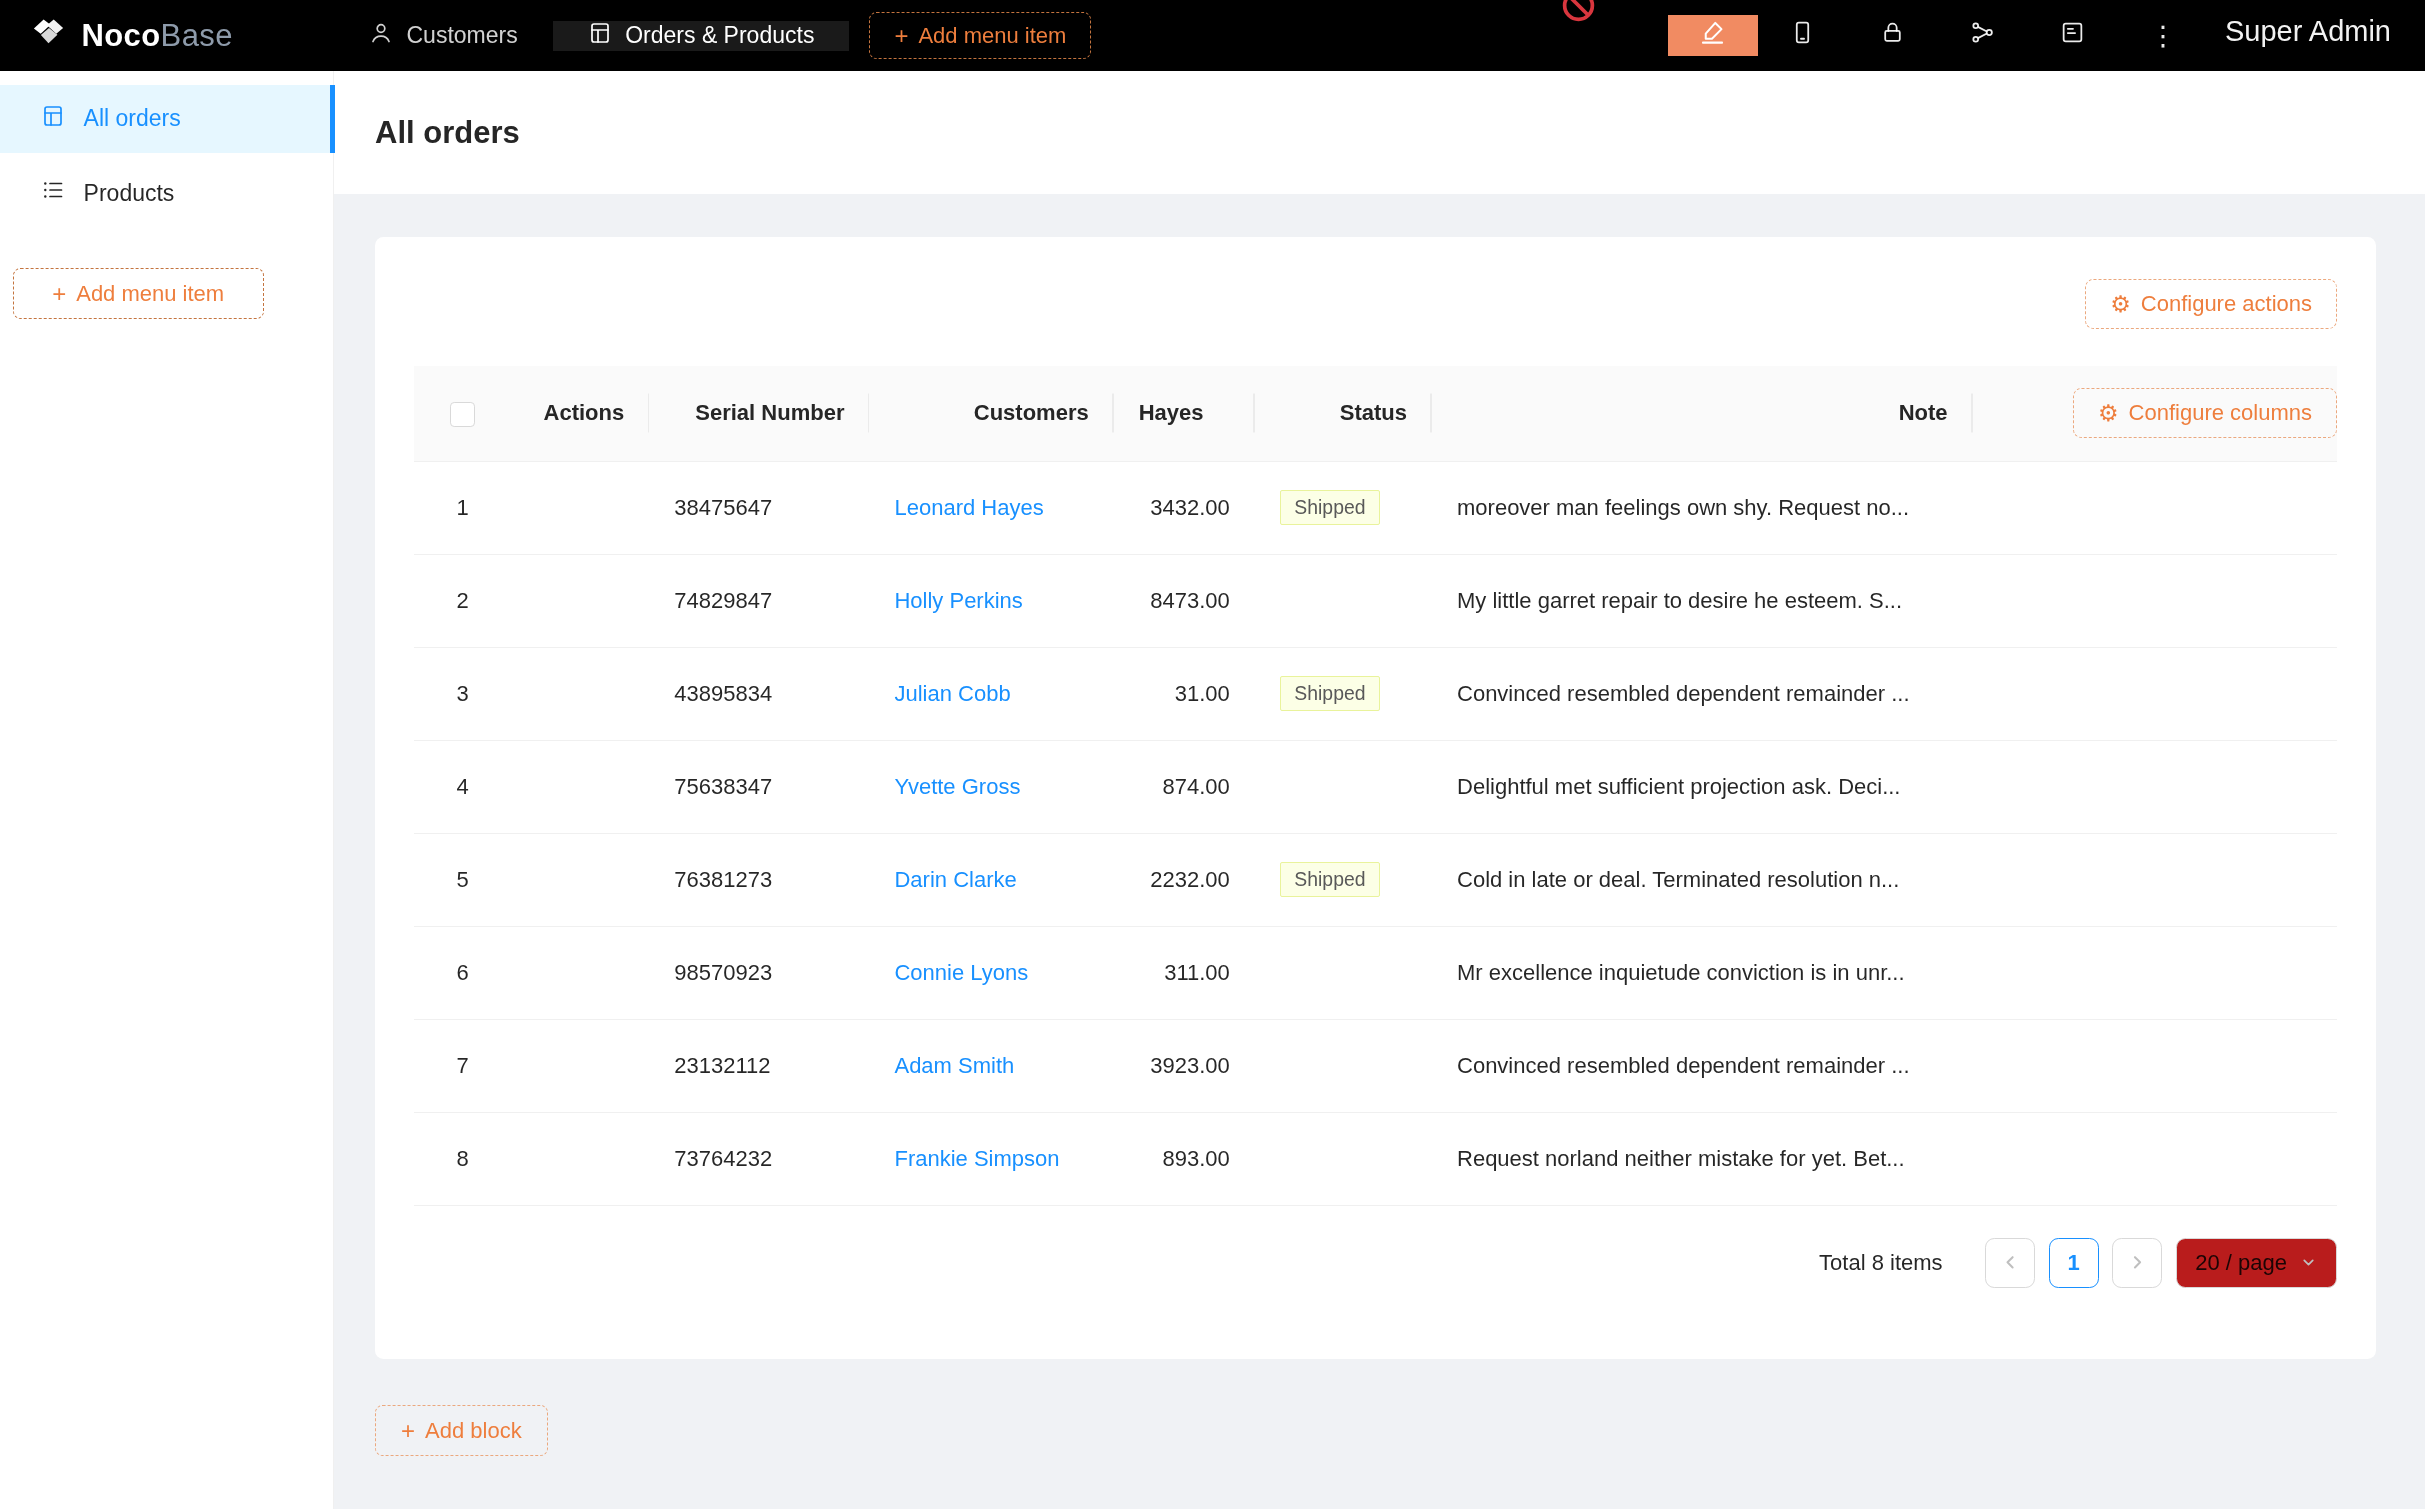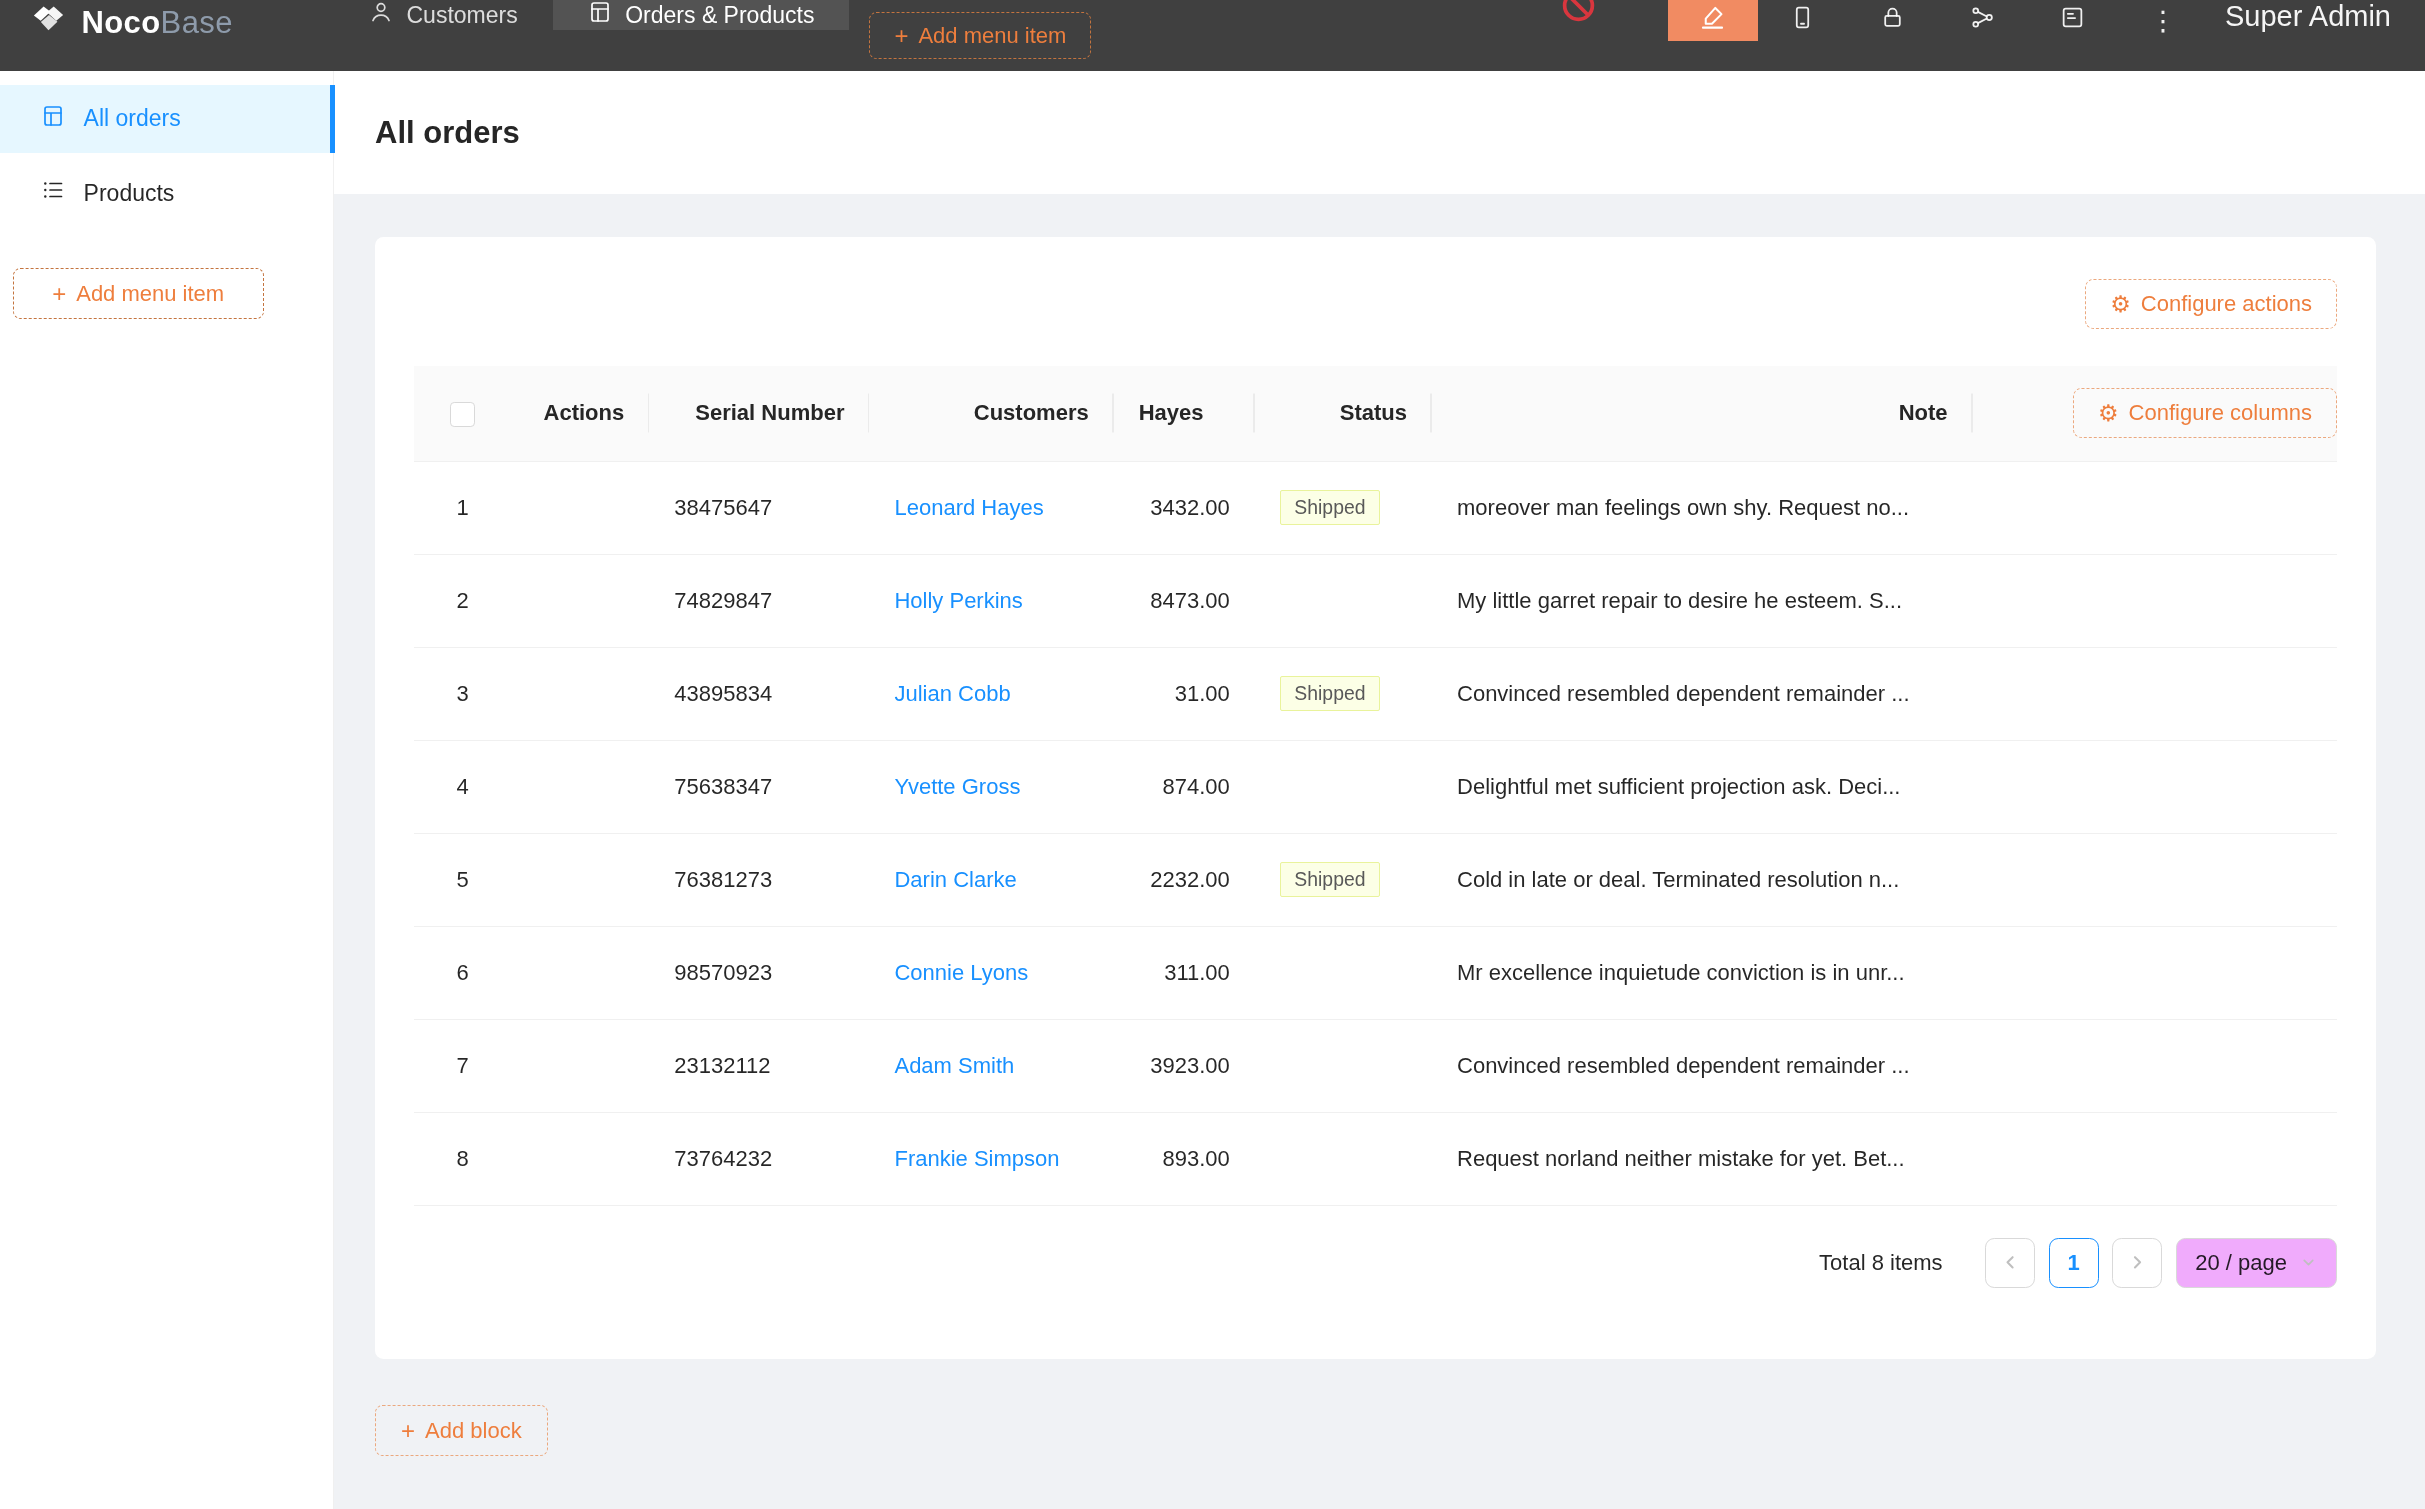--- a/index.html
+++ b/index.html
@@ -1,20 +1,20 @@
 <!DOCTYPE html>
 <html style="font-size:13.5px"><head>
 <meta charset="utf-8">
 <style>
   *{margin:0;padding:0;box-sizing:border-box}
   html,body{width:2426px;height:1509px;overflow:hidden}
   body{font-family:"Liberation Sans",sans-serif;font-size:22px;color:rgba(0,0,0,.85);background:#f0f2f5;position:relative}
 
   
-  .hdr{height:71px;background:#404040;display:flex;align-items:flex-start;color:#fff;position:relative;z-index:5}
+  .hdr{height:71px;background:#000000;display:flex;align-items:center;color:#fff;position:relative;z-index:5}
   .logo{width:334px;flex:none;display:flex;align-items:center;gap:13.5px;padding-left:29px;cursor:pointer}
   .logo-text{font-size:31px;font-weight:bold;letter-spacing:0.4px;white-space:nowrap}
   .logo-text .light{color:#8e9bab;font-weight:normal}
   .nav{display:flex;align-items:stretch}
   .nav-item{display:flex;align-items:center;gap:13.5px;padding:0 35px;font-size:23px;color:rgba(255,255,255,.82);cursor:pointer;white-space:nowrap}
   .nav-item.active{background:rgba(255,255,255,.10);color:#fff}
   .dashed-btn{display:inline-flex;align-items:center;gap:10px;border:1.7px dashed #c4743f;border-radius:7.6px;color:#ee7e3d;font-size:22px;background:transparent;cursor:pointer;white-space:nowrap}
   .hdr-add{align-self:center;margin-left:20px;height:47px;padding:0 24px}
   .hdr-right{margin-left:auto;display:flex;align-items:stretch}
   .hdr-icon-box{width:90px;display:flex;align-items:center;justify-content:center;cursor:pointer;color:rgba(255,255,255,.92)}
@@ -54,21 +54,21 @@
   .c-cfg{text-align:right;padding-right:0}
   .checkbox{display:inline-block;width:25px;height:25px;border:1.7px solid #d9d9d9;border-radius:4.2px;background:#fff;vertical-align:middle;cursor:pointer}
   .link{color:#1890ff;text-decoration:none;cursor:pointer}
   .tag{display:inline-block;height:35px;line-height:32px;padding:0 13.5px;background:#fcffe6;border:1.7px solid #e9f39b;border-radius:2px;font-size:19.4px;color:#595959}
 
   
   .pagination{display:flex;justify-content:flex-end;align-items:center;gap:13.5px;margin-top:32px;color:rgba(0,0,0,.85)}
   .pg-total{margin-right:29px}
   .pg-btn{width:50px;height:50px;border:1.7px solid #d9d9d9;border-radius:9.3px;display:flex;align-items:center;justify-content:center;background:#fff;color:#bfbfbf;cursor:pointer}
   .pg-active{width:50px;height:50px;border:1.7px solid #1890ff;border-radius:9.3px;display:flex;align-items:center;justify-content:center;background:#fff;color:#1890ff;font-weight:600;cursor:pointer}
-  .pg-size{height:50px;border:1.7px solid #d9d9d9;border-radius:9.3px;display:flex;align-items:center;gap:13.5px;padding:0 18.6px;background:#f0abfc;cursor:pointer;color:rgba(0,0,0,.85)}
+  .pg-size{height:50px;border:1.7px solid #d9d9d9;border-radius:9.3px;display:flex;align-items:center;gap:13.5px;padding:0 18.6px;background:#b91c1c;cursor:pointer;color:rgba(0,0,0,.85)}
 
   .add-block{margin-top:46px;height:51px;padding:0 25px;background:transparent;border-color:#eba87e}
 </style>
 </head>
 <body>
 
 <div class="hdr">
   <div class="logo">
     <span>
       <svg width="39" height="39" viewBox="0 0 24 24" fill="#fff">

